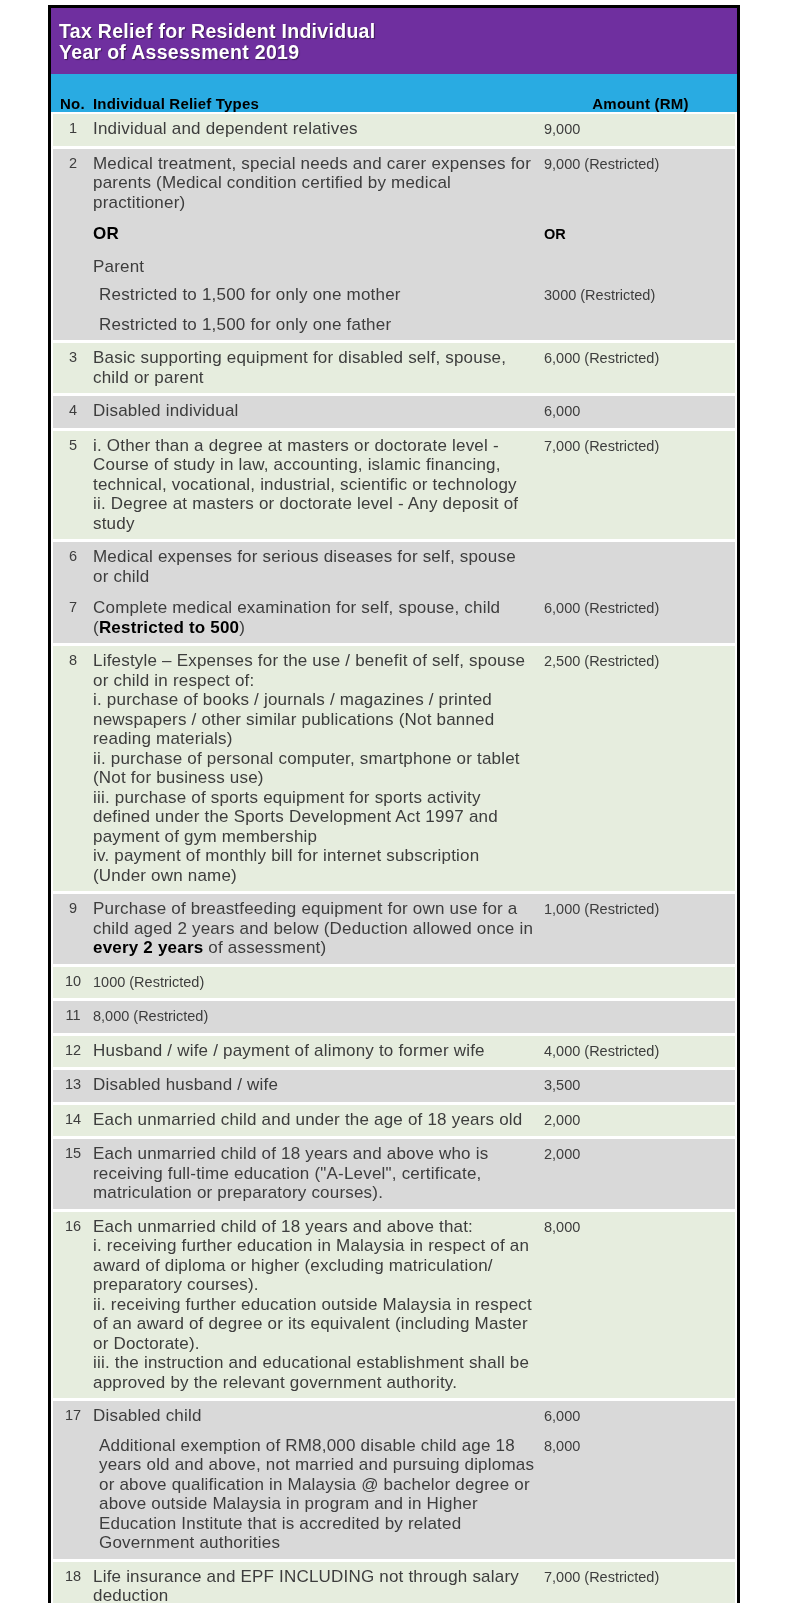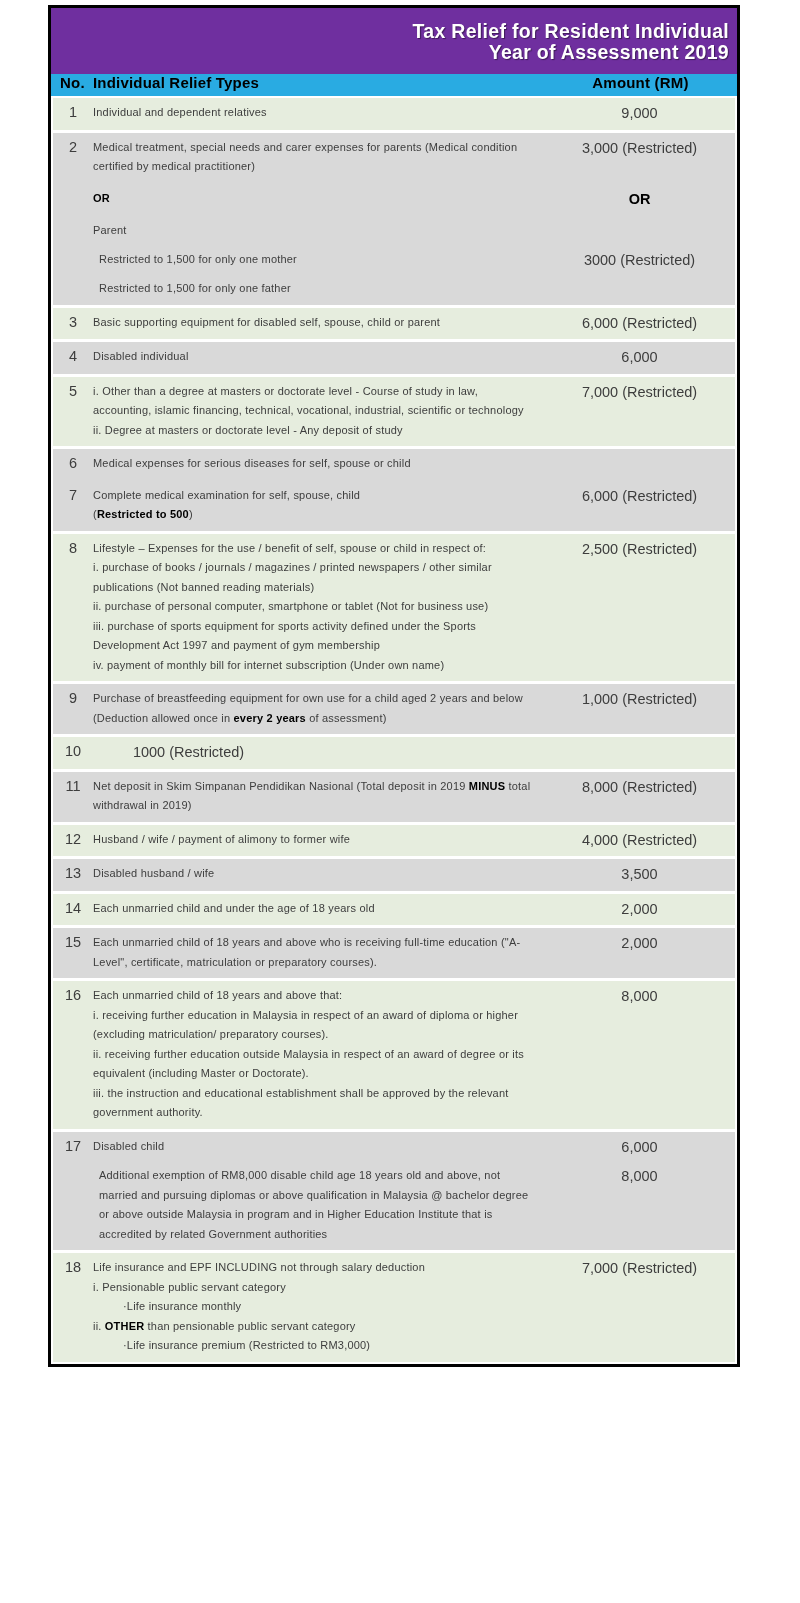--- a/index.html
+++ b/index.html
@@ -18,36 +18,36 @@
   }
   .table-wrap{
     margin:5px 0 5px 48px;
     width:692px;
     box-sizing:border-box;
     border:3px solid #000;
     background:#fff;
   }
   .title-band{
     background:var(--purple);
-    text-align:right;
+    text-align:left;
     padding:13px 8px 11px 8px;
   }
   .title-line{
     color:#fff;
     font-weight:bold;
     font-size:19.5px;
     line-height:21px;
     letter-spacing:0.3px;
     text-shadow:1px 1px 1px rgba(0,0,0,0.45);
   }
   .cols-band{
     background:var(--blue);
     display:flex;
-    align-items:flex-start;
-    height:22px;
+    align-items:flex-end;
+    height:38px;
     font-weight:bold;
     color:#000;
     font-size:15px;
     letter-spacing:0.2px;
   }
   .col-no{flex:0 0 42px;box-sizing:border-box;padding-left:9px;}
   .col-relief{flex:1;}
   .col-amount{flex:0 0 193px;text-align:center;}
   .tbody{padding:2px;}
   .band{
@@ -62,27 +62,27 @@
   .item.gap{margin-top:9px;margin-left:6px;}
   .cell-no{
     flex:0 0 40px;
     text-align:center;
     font-size:14.5px;
     line-height:19.5px;
   }
   .cell-text{
     flex:1;
     padding-right:8px;
-    font-size:11px;
+    font-size:17px;
     line-height:19.5px;
     letter-spacing:0.2px;
   }
   .cell-amount{
     flex:0 0 191px;
-    text-align:center;
+    text-align:left;
     font-size:14.5px;
     line-height:19.5px;
     padding-top:1px;
   }
   .para{margin:0;}
   .para.gap{}
   .para.indent{text-indent:30px;}
   .bold{font-weight:bold;color:#000;}
 </style>
 </head>
@@ -107,21 +107,21 @@
           </div>
           <div class="cell-amount"><span>9,000</span></div>
         </div>
       </div>
       <div class="band band-gray">
         <div class="item">
           <div class="cell-no">2</div>
           <div class="cell-text">
             <div class="para"><span>Medical treatment, special needs and carer expenses for parents (Medical condition certified by medical practitioner)</span></div>
           </div>
-          <div class="cell-amount"><span>3,000 (Restricted)</span></div>
+          <div class="cell-amount"><span>9,000 (Restricted)</span></div>
         </div>
         <div class="item">
           <div class="cell-no"></div>
           <div class="cell-text">
             <div class="para"><span class="bold">OR</span></div>
           </div>
           <div class="cell-amount"><span class="bold">OR</span></div>
         </div>
         <div class="item">
           <div class="cell-no"></div>
@@ -214,23 +214,20 @@
       </div>
       <div class="band band-green">
         <div class="item">
           <div class="cell-no">10</div>
           <div class="cell-amount"><span>1000 (Restricted)</span></div>
         </div>
       </div>
       <div class="band band-gray">
         <div class="item">
           <div class="cell-no">11</div>
-          <div class="cell-text">
-            <div class="para"><span>Net deposit in Skim Simpanan Pendidikan Nasional (Total deposit in 2019 </span><span class="bold">MINUS</span><span> total withdrawal in 2019)</span></div>
-          </div>
           <div class="cell-amount"><span>8,000 (Restricted)</span></div>
         </div>
       </div>
       <div class="band band-green">
         <div class="item">
           <div class="cell-no">12</div>
           <div class="cell-text">
             <div class="para"><span>Husband / wife / payment of alimony to former wife</span></div>
           </div>
           <div class="cell-amount"><span>4,000 (Restricted)</span></div>

